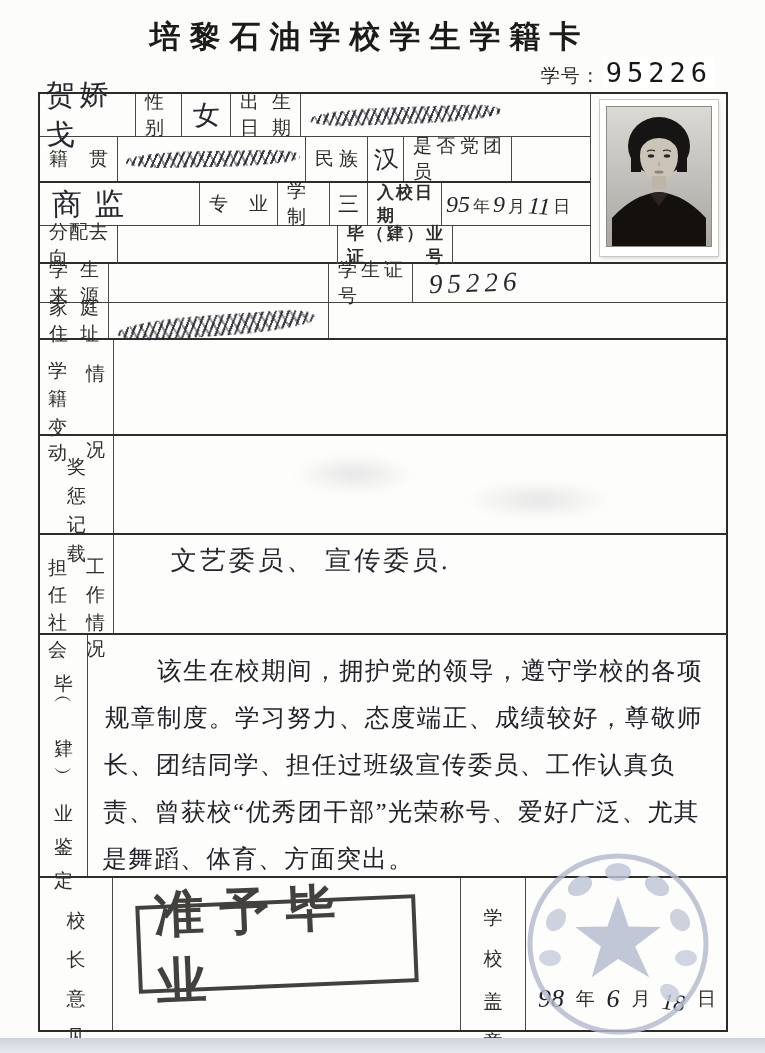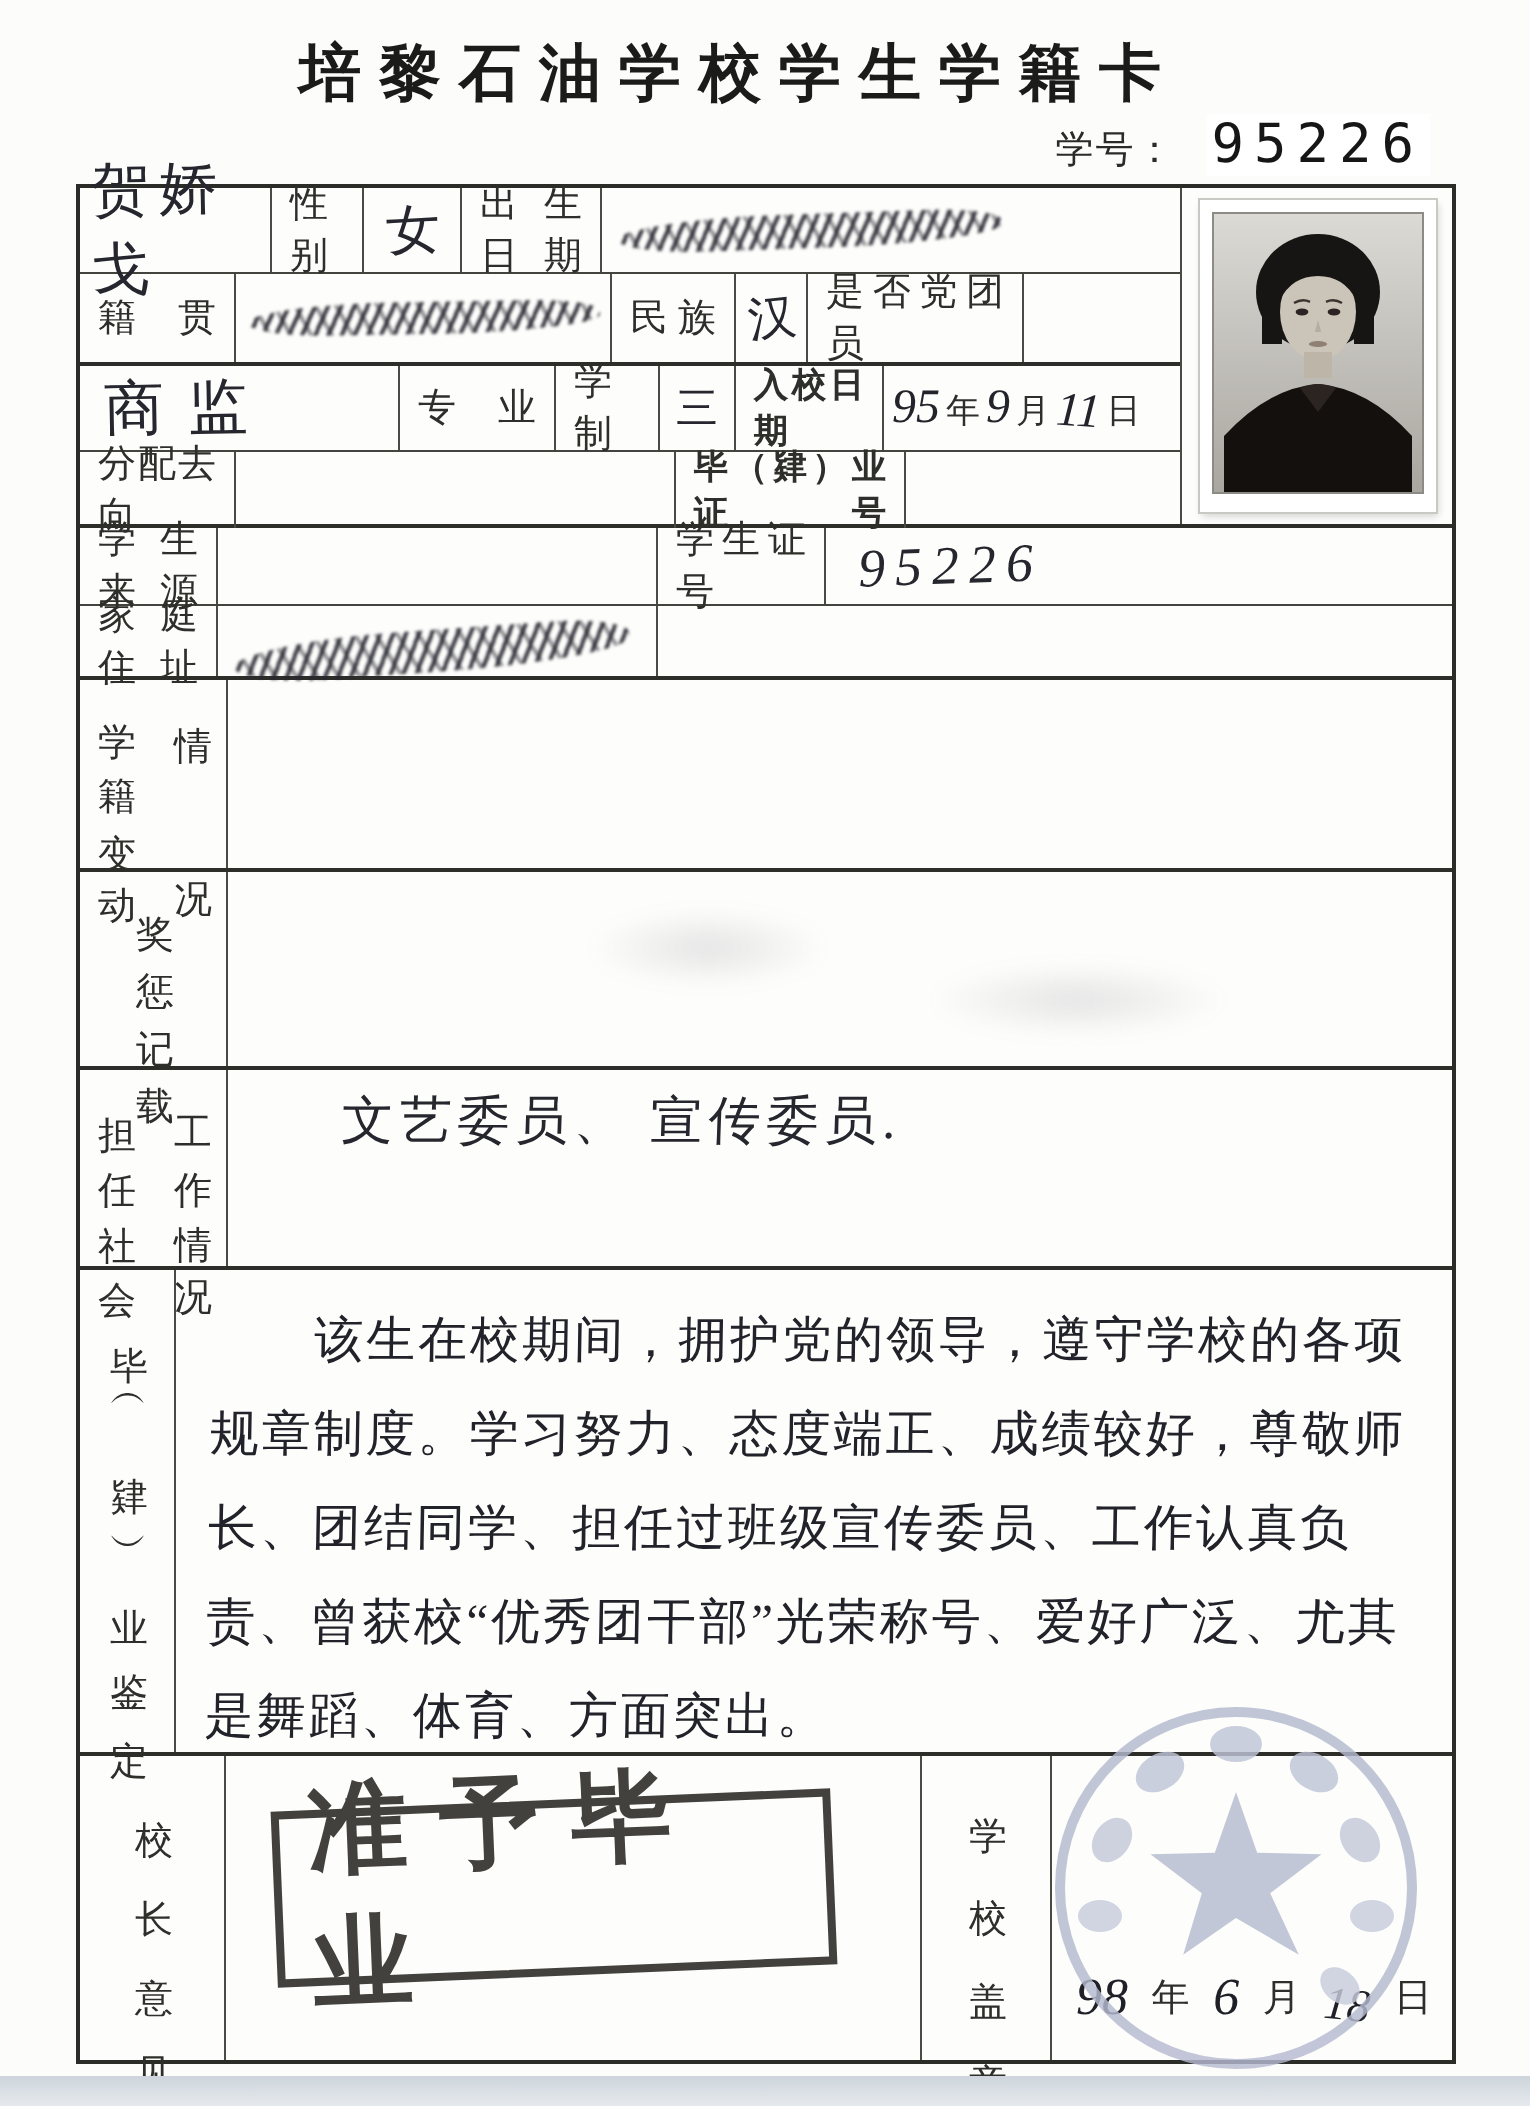--- a/index.html
+++ b/index.html
@@ -2,21 +2,21 @@
 <html><head>
 <meta charset="utf-8">
 <style>
   * { margin:0; padding:0; box-sizing:border-box; }
   body { background:#ffffff; font-family:"Liberation Serif", serif; }
   .page { position:relative; width:765px; height:1053px; background:#fcfcfa; overflow:hidden; color:#262624; }
 
   
   .title { position:absolute; top:16px; left:0; width:100%; text-align:center; padding-right:26px;
            font-size:31px; font-weight:bold; letter-spacing:9px; color:#1b1b19; }
-  .regno { position:absolute; top:57px; right:50px; display:flex; align-items:baseline; gap:15px; }
+  .regno { position:absolute; top:57px; right:50px; display:flex; align-items:baseline; gap:2px; }
   .regno-label { font-size:19px; color:#2a2a28; letter-spacing:1px; }
   .regno-value { font-family:"DejaVu Sans Mono", monospace; font-size:27px; letter-spacing:5px; color:#161616; background:#fff; padding:0 3px; }
 
   
   .card { position:absolute; left:38px; top:92px; width:690px; height:940px; border:2px solid #2b2b27; background:#fdfdfb; }
   .row { display:flex; width:100%; }
   .cell { display:flex; align-items:center; border-right:1px solid #4a4a45; height:100%; position:relative; }
   .cell.last { border-right:none; }
   .lab { padding:0 9px; }
   .jl { display:block; width:100%; font-size:19px; color:#2e2e2a; text-align:justify; text-align-last:justify; }

